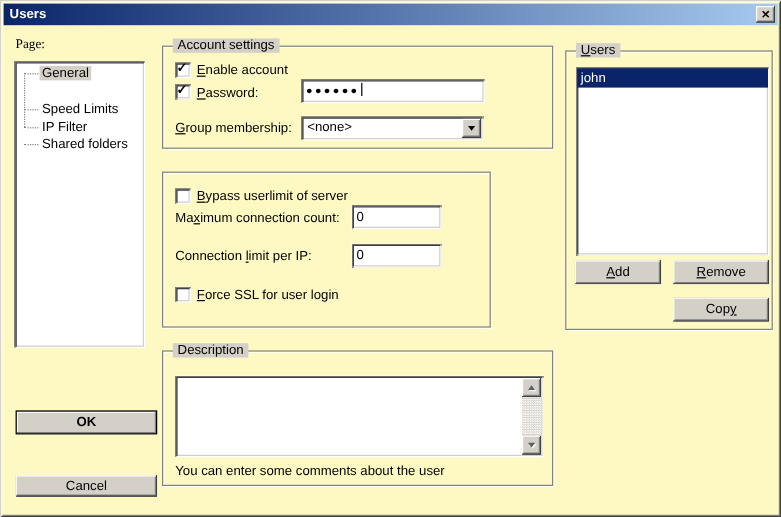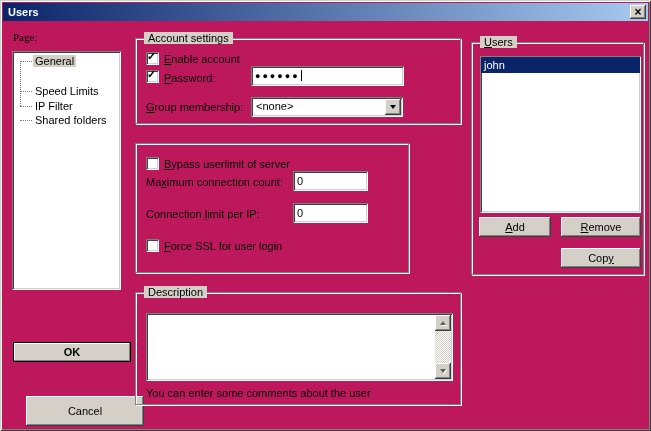--- a/index.html
+++ b/index.html
@@ -1,20 +1,20 @@
 <!DOCTYPE html>
 <html><head>
 <meta charset="utf-8">
 <style>
   * { margin:0; padding:0; box-sizing:border-box; }
   html,body { width:651px; height:431px; }
   body { font-family:"Liberation Sans", sans-serif; font-size:11px; color:#000; }
 
   .window {
-    position:relative; width:651px; height:431px; background:#be185d;
+    position:relative; width:651px; height:431px; background:#fef9c3;
     box-shadow: inset 1px 1px 0 #d4d0c8, inset -1px -1px 0 #404040,
                 inset 2px 2px 0 #ffffff, inset -2px -2px 0 #808080;
     overflow:hidden;
   }
 
   .titlebar {
     position:absolute; left:3px; top:3px; width:645px; height:18px;
     background:linear-gradient(to right,#0a246a,#a6caf0);
     display:flex; align-items:center;
   }
@@ -119,21 +119,21 @@
       <span class="stub"></span>
       <span class="treelabel">Speed Limits</span>
     </div>
     <div class="treerow" style="top:48px;">
       <span class="stub"></span>
       <span class="treelabel">IP Filter</span>
     </div>
   </div>
 
   <button class="btn btn-default" style="left:13px; top:342px; width:118px; height:20px;font-weight:bold;">OK</button>
-  <button class="btn raised" style="left:26px; top:396px; width:118px; height:30px;">Cancel</button>
+  <button class="btn raised" style="left:13px; top:396px; width:118px; height:18px;">Cancel</button>
 
   <div class="groupbox" style="left:135px; top:38px; width:326px; height:86px;">
     <span class="grouptitle"><span>Account settings</span></span>
 
     <span class="checkbox is-checked" style="left:10px; top:13px;">
       <span class="check">✓</span>
     </span>
     <span class="lbl" style="left:28px; top:14px;"><span></span><u>E</u><span>nable account</span></span>
 
     <span class="checkbox is-checked" style="left:10px; top:31px;">

